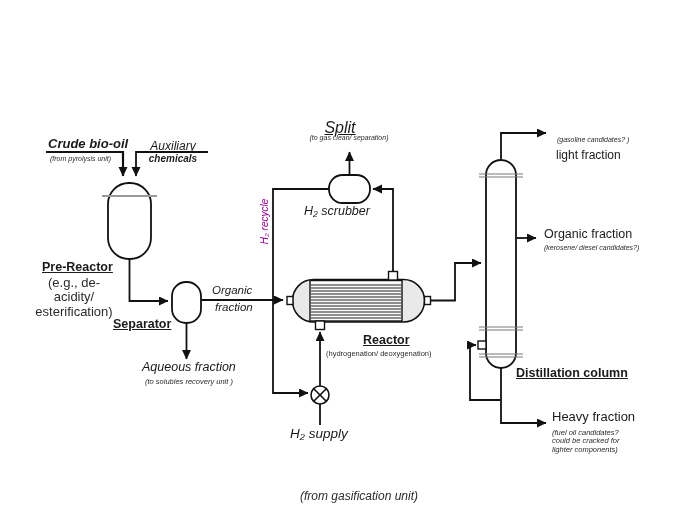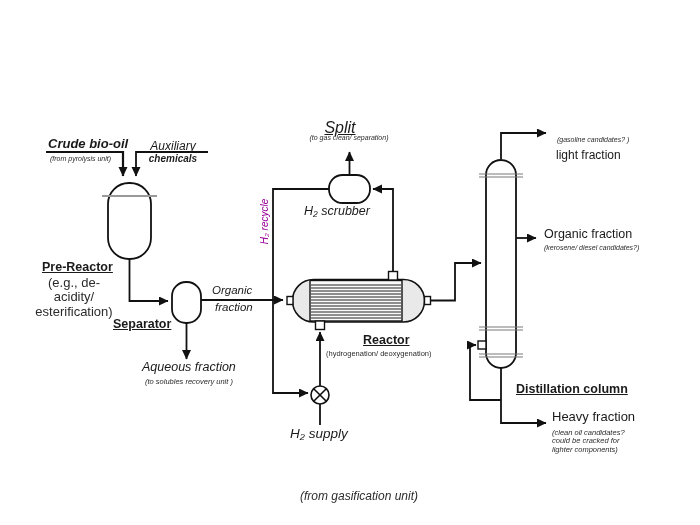--- a/index.html
+++ b/index.html
@@ -133,20 +133,20 @@
 
   <div class="lbl it" style="left:290px;top:427px;font-size:13.5px;">H₂ supply</div>
   <div class="lbl it sub" style="left:300px;top:445px;font-size:12px;margin-top:45px;">(from gasification unit)</div>
 
   <div class="lbl" style="left:556px;top:119px;font-size:12px;margin-top:30px;">light fraction</div>
   <div class="lbl it sub" style="left:557px;top:136px;font-size:7px;">(gasoline candidates? )</div>
 
   <div class="lbl" style="left:544px;top:228px;font-size:12.5px;">Organic fraction</div>
   <div class="lbl it sub" style="left:544px;top:244px;font-size:7px;">(kerosene/ diesel candidates?)</div>
 
-  <div class="lbl b u" style="left:516px;top:367px;font-size:12.5px;margin-top:16px;">Distillation column</div>
+  <div class="lbl b u" style="left:516px;top:367px;font-size:12.5px;">Distillation column</div>
 
   <div class="lbl" style="left:552px;top:410px;font-size:13px;">Heavy fraction</div>
-  <div class="lbl it pre sub" style="left:552px;top:429px;font-size:7.5px;white-space:pre-line;">(clean oil candidates?
+  <div class="lbl it pre sub" style="left:552px;top:429px;font-size:7.5px;white-space:pre-line;">(fuel oil candidates?
 could be cracked for
 lighter components)</div>
 
 </div>
 
 </body></html>

